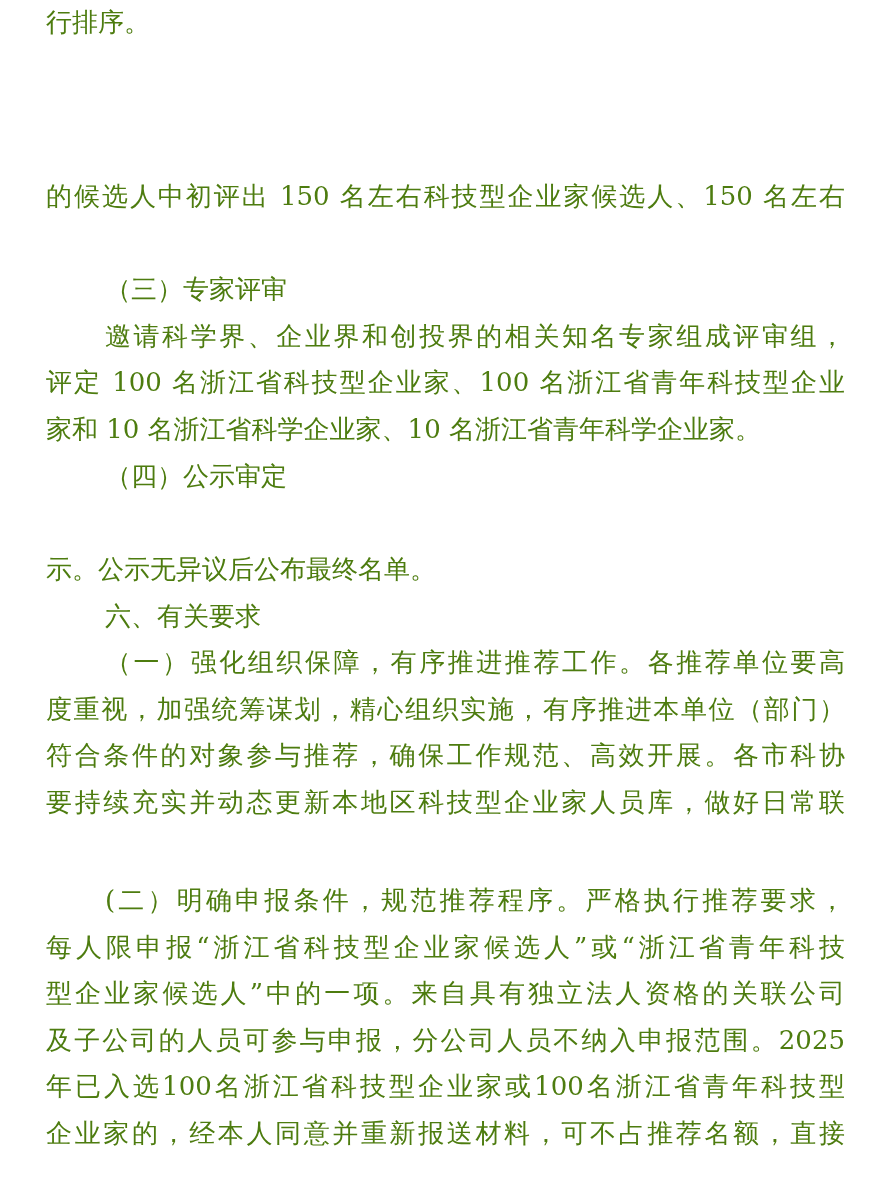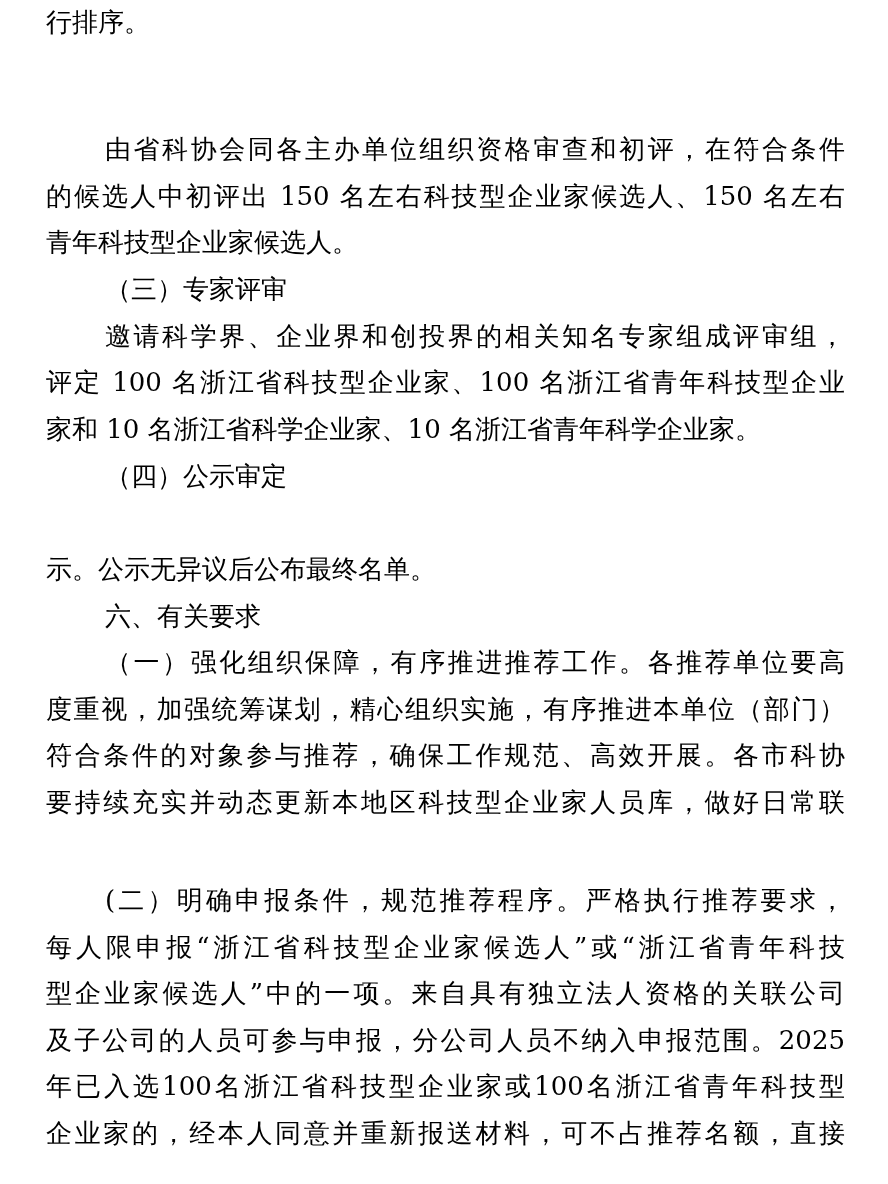--- a/index.html
+++ b/index.html
@@ -1,20 +1,20 @@
 <!DOCTYPE html>
 <html><head>
 <meta charset="utf-8">
 <style>
   html, body { margin: 0; padding: 0; background: #ffffff; }
   body { width: 888px; height: 1184px; overflow: hidden; position: relative; }
   .page {
     position: absolute; left: 0; top: 0; width: 888px; height: 976px;
     font-family: "DejaVu Serif", "Liberation Serif", serif;
-    color: #000000;
+    color: #4d7c0f;
     border-radius: 19px;
   }
   .line {
     position: absolute;
     left: 46px;
     width: 799px;
     height: 40px;
     font-size: 26px;
     line-height: 40px;
     white-space: nowrap;
@@ -23,23 +23,21 @@
     letter-spacing: 0;
   }
   .line.last { text-align-last: left; }
   .line.indent { left: 105px; width: 740px; }
 </style>
 </head>
 <body>
 
 <div class="page">
   <div class="line last" style="top:2px">行排序。</div>
-  <div class="line indent" style="top:129px">由省科协会同各主办单位组织资格审查和初评，在符合条件</div>
   <div class="line" style="top:176px">的候选人中初评出 150 名左右科技型企业家候选人、150 名左右</div>
-  <div class="line last" style="top:222px">青年科技型企业家候选人。</div>
   <div class="line indent last" style="top:269px">（三）专家评审</div>
   <div class="line indent" style="top:316px">邀请科学界、企业界和创投界的相关知名专家组成评审组，</div>
   <div class="line" style="top:362px">评定 100 名浙江省科技型企业家、100 名浙江省青年科技型企业</div>
   <div class="line last" style="top:409px">家和 10 名浙江省科学企业家、10 名浙江省青年科学企业家。</div>
   <div class="line indent last" style="top:456px">（四）公示审定</div>
   <div class="line indent last" style="top:596px">六、有关要求</div>
   <div class="line last" style="top:549px">示。公示无异议后公布最终名单。</div>
   <div class="line indent" style="top:642px">（一）强化组织保障，有序推进推荐工作。各推荐单位要高</div>
   <div class="line" style="top:689px">度重视，加强统筹谋划，精心组织实施，有序推进本单位（部门）</div>
   <div class="line" style="top:735px">符合条件的对象参与推荐，确保工作规范、高效开展。各市科协</div>

